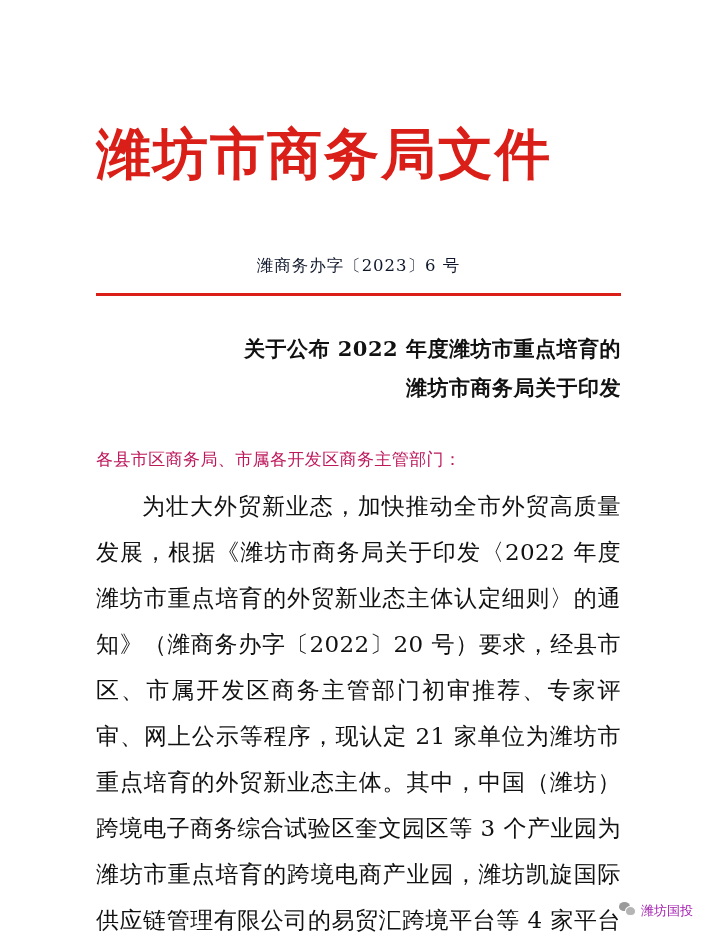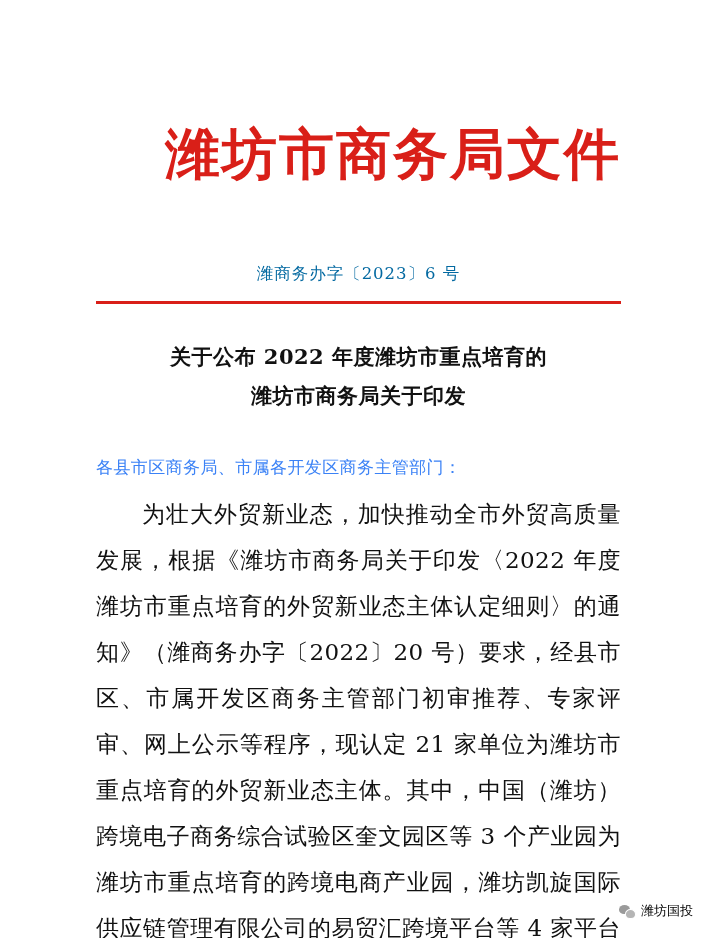--- a/index.html
+++ b/index.html
@@ -17,83 +17,82 @@
   .page {
     position: relative;
     width: 717px;
     height: 938px;
     box-sizing: border-box;
     padding: 0 96px;
   }
   .doc-title {
     margin: 0;
     padding-top: 122px;
-    text-align: right;
+    text-align: left;
     color: #d91f18;
     font-family: "DejaVu Serif", "Liberation Serif", serif;
     font-weight: bold;
     font-size: 55px;
     letter-spacing: 2px;
     line-height: 1.15;
     white-space: nowrap;
   }
   .doc-number {
-    margin: 8px;
+    margin: 0;
     padding-top: 70px;
     text-align: center;
-    color: #0369a1;
+    color: #0f172a;
     font-size: 16.5px;
     letter-spacing: 1px;
   }
   .red-rule {
     margin: 16px 0 0 0;
     height: 2.5px;
     background: #d91f18;
     width: 100%;
   }
   .subject {
     margin: 0;
     padding-top: 34px;
-    text-align: center;
+    text-align: right;
     font-size: 21px;
     font-weight: bold;
     line-height: 1.85;
     color: #111111;
     letter-spacing: 0.5px;
   }
   .subject .line {
     display: block;
   }
   .salutation {
     margin: 0;
     padding-top: 36px;
     font-size: 17px;
     line-height: 1.95;
-    color: #3b82f6;
+    color: #be185d;
     letter-spacing: 0.4px;
   }
   .body-text {
     margin: 0;
     padding-top: 6px;
     font-size: 23px;
     line-height: 2.0;
     color: #111111;
     text-align: justify;
     text-align-last: left;
     text-indent: 2em;
     letter-spacing: 0.4px;
   }
   .footer-badge {
     position: absolute;
     right: 24px;
     bottom: 18px;
     display: flex;
-    align-items: center;
     gap: 6px;
-    color: #000000;
+    color: #a21caf;
     font-family: "Liberation Sans", sans-serif;
     font-size: 13px;
   }
   .wechat-icon {
     width: 16px;
     height: 13px;
     position: relative;
     display: inline-block;
   }
   .wechat-icon .b1 {

